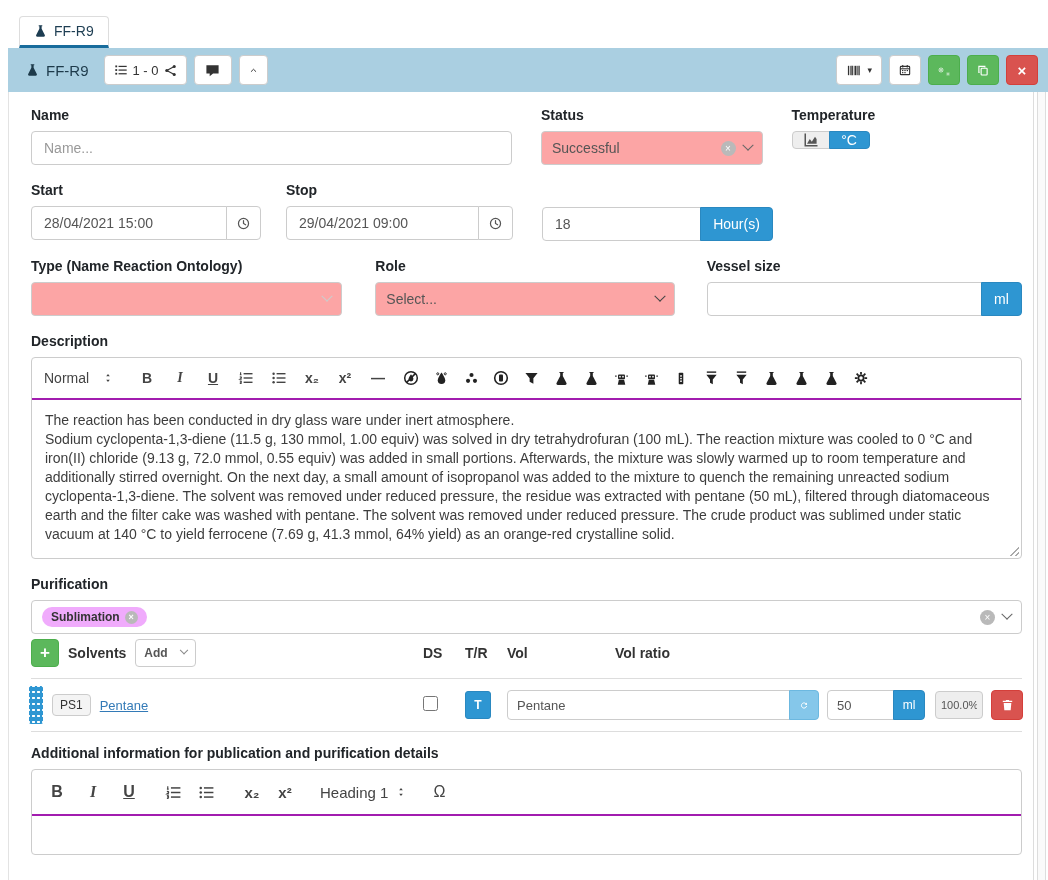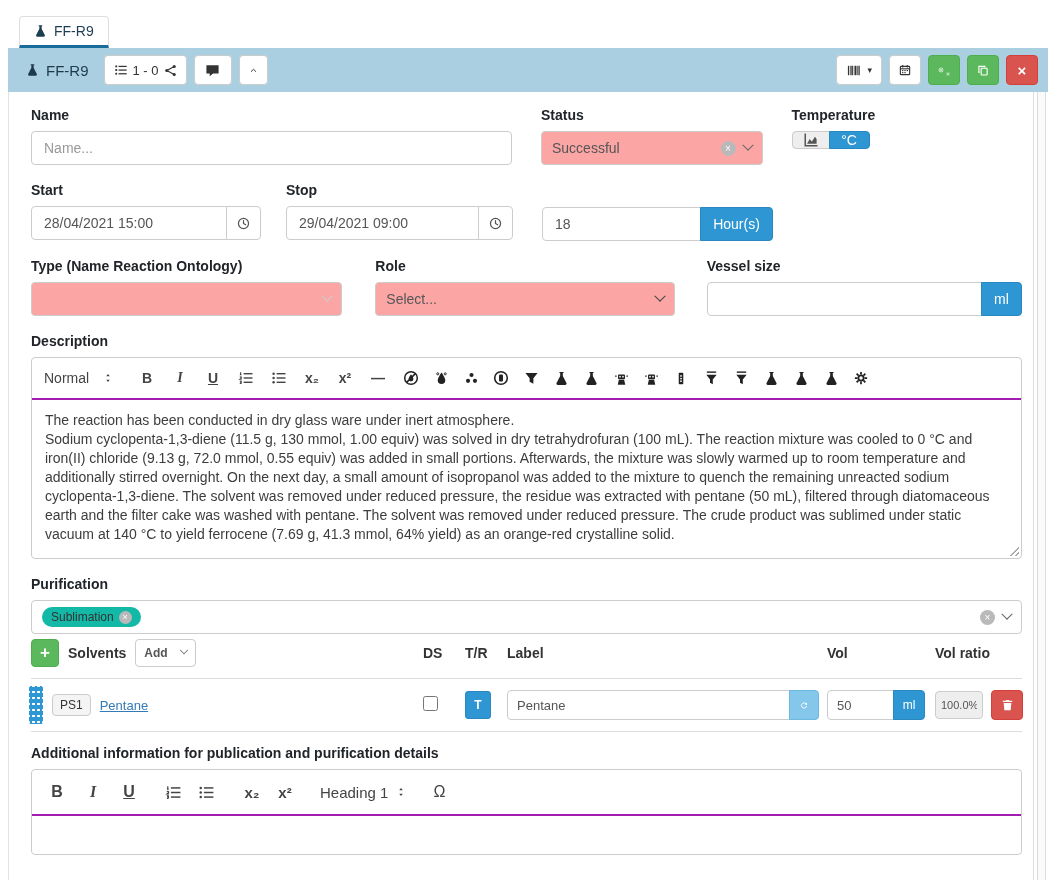--- a/index.html
+++ b/index.html
@@ -89,21 +89,21 @@
     background:repeating-linear-gradient(135deg, transparent 0 2.2px, #aaa 2.2px 3.4px);
     clip-path:polygon(100% 0, 100% 100%, 0 100%);
   }
   .desc-content { height:158px; }
   .addl-content { height:38px; }
   .section-label { font-weight:bold; font-size:14px; margin:0 0 8px; color:#212529; }
   .mt16 { margin-top:17px; }
   
   .tagbox { height:34px; border:1px solid #ccc; border-radius:4px; display:flex; align-items:center; padding:0 10px; }
   .pill {
-    background:#14b8a6; border-radius:11px; padding:3px 9px; font-size:12px; font-weight:normal;
+    background:#f0abfc; border-radius:11px; padding:3px 9px; font-size:12px; font-weight:bold;
     color:#333; display:inline-flex; align-items:center; gap:5px;
   }
   .pill .clear-dot { width:13px; height:13px; line-height:13px; font-size:9px; }
   
   .srow { display:flex; align-items:center; }
   .sc1 { flex:0 0 392px; display:flex; align-items:center; gap:9px; }
   .sc-ds { flex:0 0 42px; } .sc-tr { flex:0 0 42px; }
   .sc-label { flex:0 0 312px; margin-right:8px; }
   .sc-vol { flex:0 0 98px; margin-right:10px; }
   .sc-ratio { flex:0 0 48px; margin-right:8px; }
@@ -552,21 +552,20 @@
     <div class="sc1">
       <span class="btn btn-success btn-add-plus">+</span>
       <span>Solvents</span>
       <span class="btn btn-add">
         <span>Add</span>
         <span class="chev down" style="width:6px;height:6px;border-color:#888"></span>
       </span>
     </div>
     <div class="sc-ds">DS</div>
     <div class="sc-tr">T/R</div>
-    <div class="sc-label">Label</div>
     <div class="sc-vol">Vol</div>
     <div class="sc-ratio" style="white-space:nowrap">Vol ratio</div>
     <div class="sc-trash"></div>
   </div>
   <div class="srow solv-row">
     <div class="sc1">
       <span class="drag-handle"></span>
       <span class="badge-ps">PS1</span>
       <span class="link">Pentane</span>
     </div>

